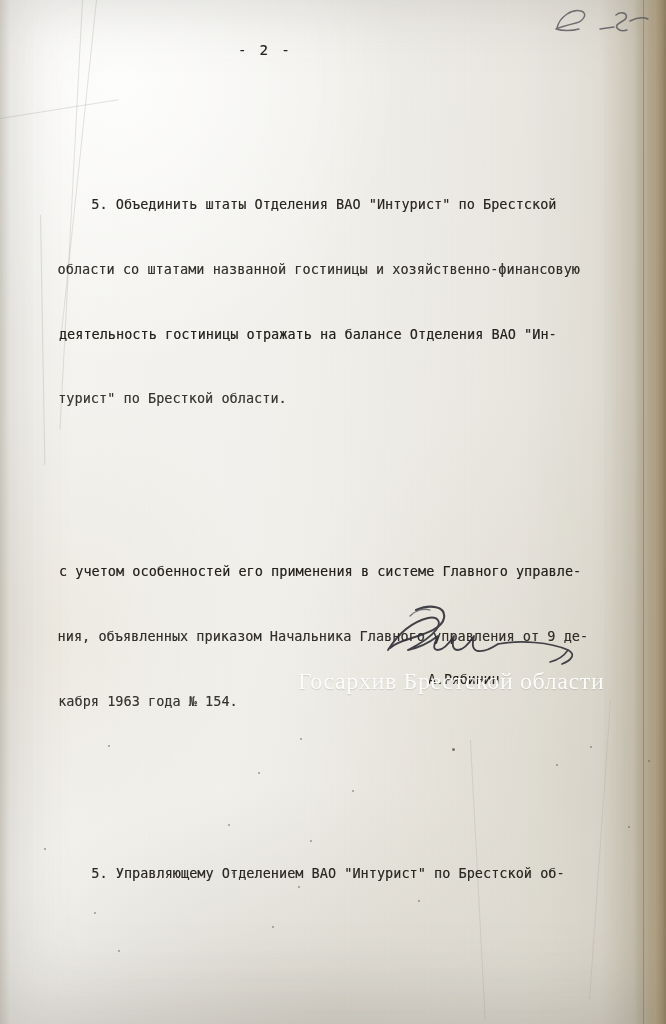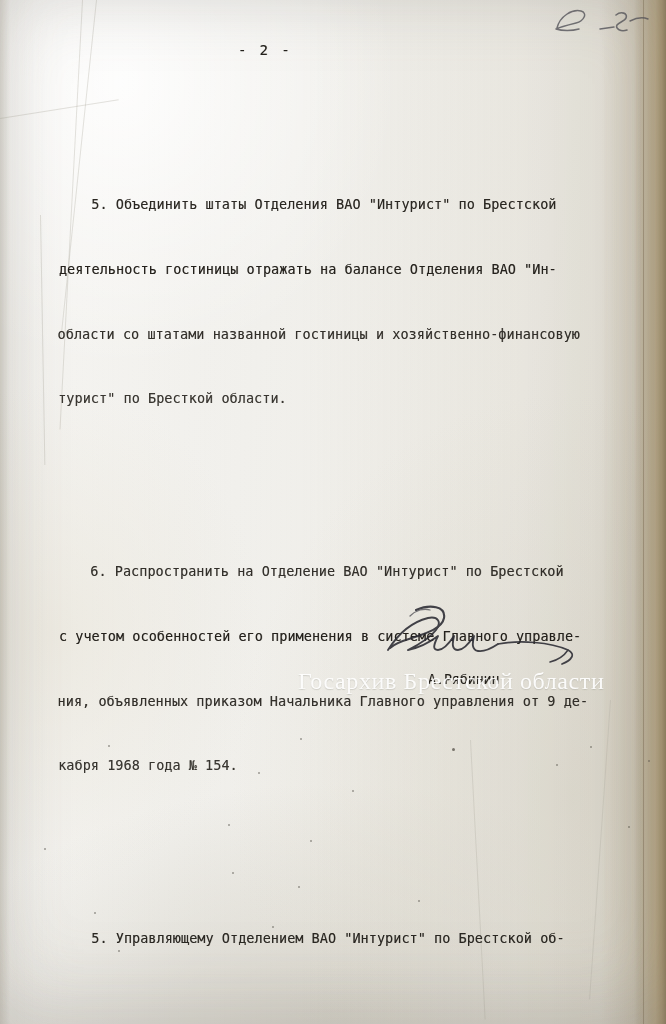--- a/index.html
+++ b/index.html
@@ -212,30 +212,29 @@
       </g>
     </svg>
   </div>
 
   <div class="typed" id="page-number">- 2 -</div>
 
   <div class="typed" id="body-text">
 
     <div class="para">
       <span class="line j1">    5. Объединить штаты Отделения ВАО "Интурист" по Брестской</span>
+      <span class="line j2">области со штатами названной гостиницы и хозяйственно-финансовую</span>
       <span class="line j3">деятельность гостиницы отражать на балансе Отделения ВАО "Ин-</span>
-      <span class="line j2">области со штатами названной гостиницы и хозяйственно-финансовую</span>
       <span class="line j4">турист" по Бресткой области.</span>
     </div>
 
     <div class="para">
-      <span class="line j2">    6. Распространить на Отделение ВАО "Интурист" по Брестской</span>
       <span class="line j3">с учетом особенностей его применения в системе Главного управле-</span>
       <span class="line j2">ния, объявленных приказом Начальника Главного управления от 9 де-</span>
-      <span class="line j4">кабря 1968 года № 154.</span>
+      <span class="line j4">кабря 1963 года № 154.</span>
     </div>
 
     <div class="para">
       <span class="line j1">    5. Управляющему Отделением ВАО "Интурист" по Брестской об-</span>
       
       
       
     </div>
 
     

